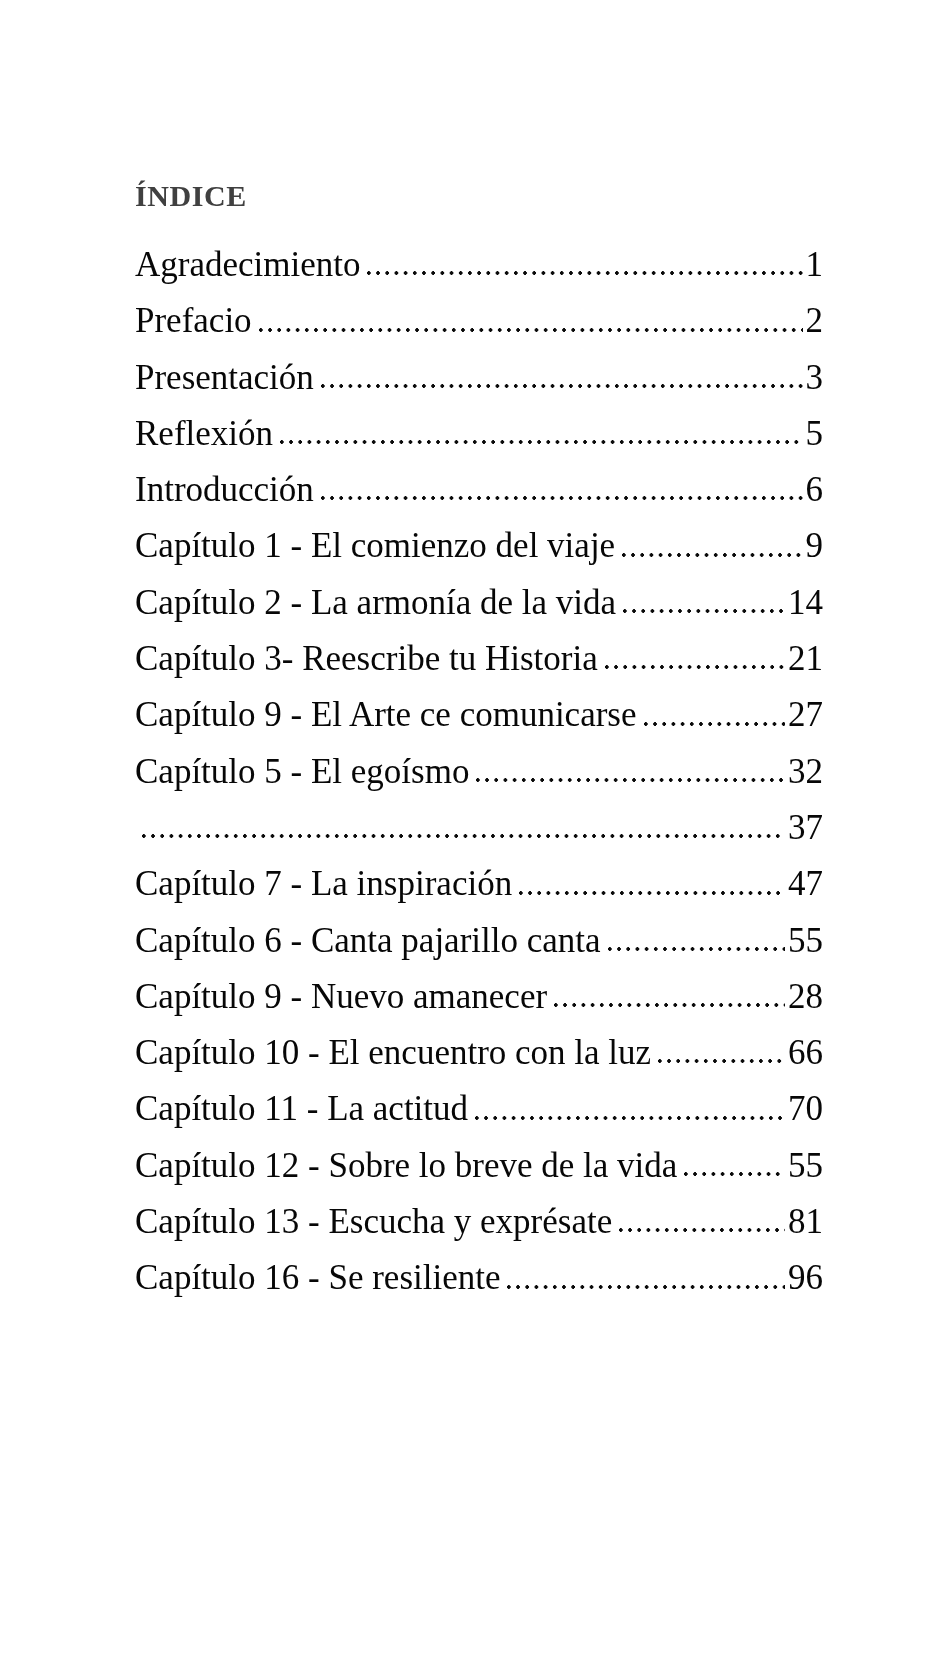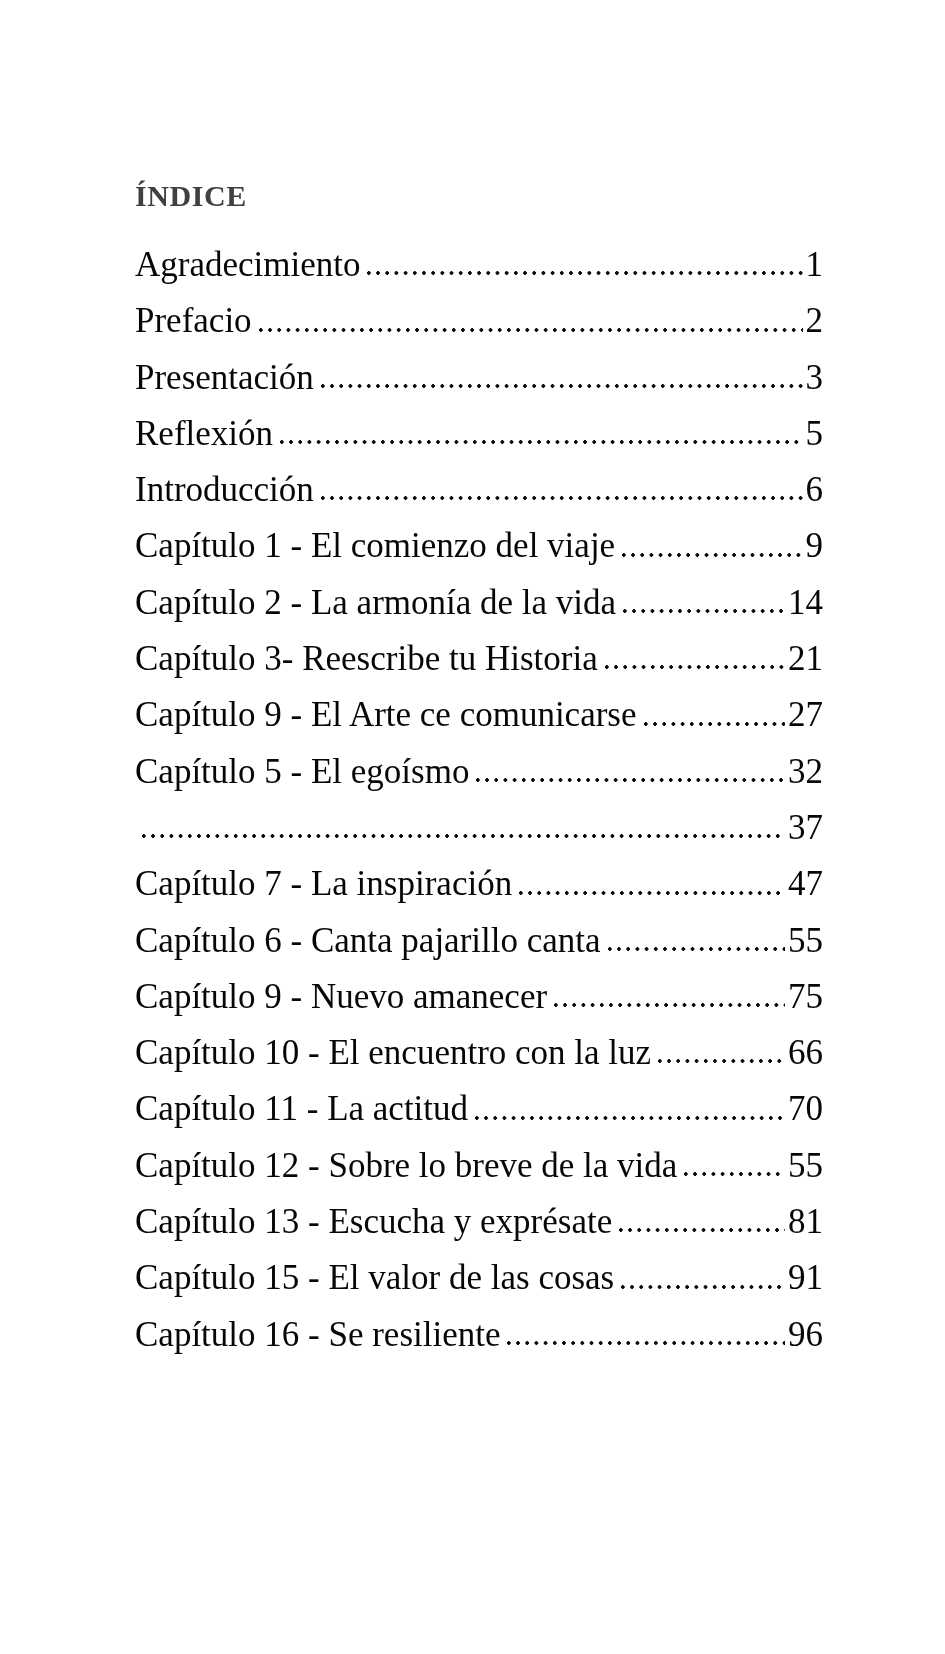--- a/index.html
+++ b/index.html
@@ -128,21 +128,21 @@
     <span class="toc-page">47</span>
   </div>
         <div class="toc-row">
     <span class="toc-label">Capítulo 6 - Canta pajarillo canta</span>
     <span class="leader"></span>
     <span class="toc-page">55</span>
   </div>
         <div class="toc-row">
     <span class="toc-label">Capítulo 9 - Nuevo amanecer</span>
     <span class="leader"></span>
-    <span class="toc-page">75</span>
+    <span class="toc-page">28</span>
   </div>
         <div class="toc-row">
     <span class="toc-label">Capítulo 10 - El encuentro con la luz</span>
     <span class="leader"></span>
     <span class="toc-page">66</span>
   </div>
         <div class="toc-row">
     <span class="toc-label">Capítulo 11 - La actitud</span>
     <span class="leader"></span>
     <span class="toc-page">70</span>
@@ -151,24 +151,19 @@
     <span class="toc-label">Capítulo 12 - Sobre lo breve de la vida</span>
     <span class="leader"></span>
     <span class="toc-page">55</span>
   </div>
         <div class="toc-row">
     <span class="toc-label">Capítulo 13 - Escucha y exprésate</span>
     <span class="leader"></span>
     <span class="toc-page">81</span>
   </div>
         <div class="toc-row">
-    <span class="toc-label">Capítulo 15 - El valor de las cosas</span>
-    <span class="leader"></span>
-    <span class="toc-page">91</span>
-  </div>
-        <div class="toc-row">
     <span class="toc-label">Capítulo 16 - Se resiliente</span>
     <span class="leader"></span>
     <span class="toc-page">96</span>
   </div>
       </div>
   </div>
 </div>
 
 </body></html>

